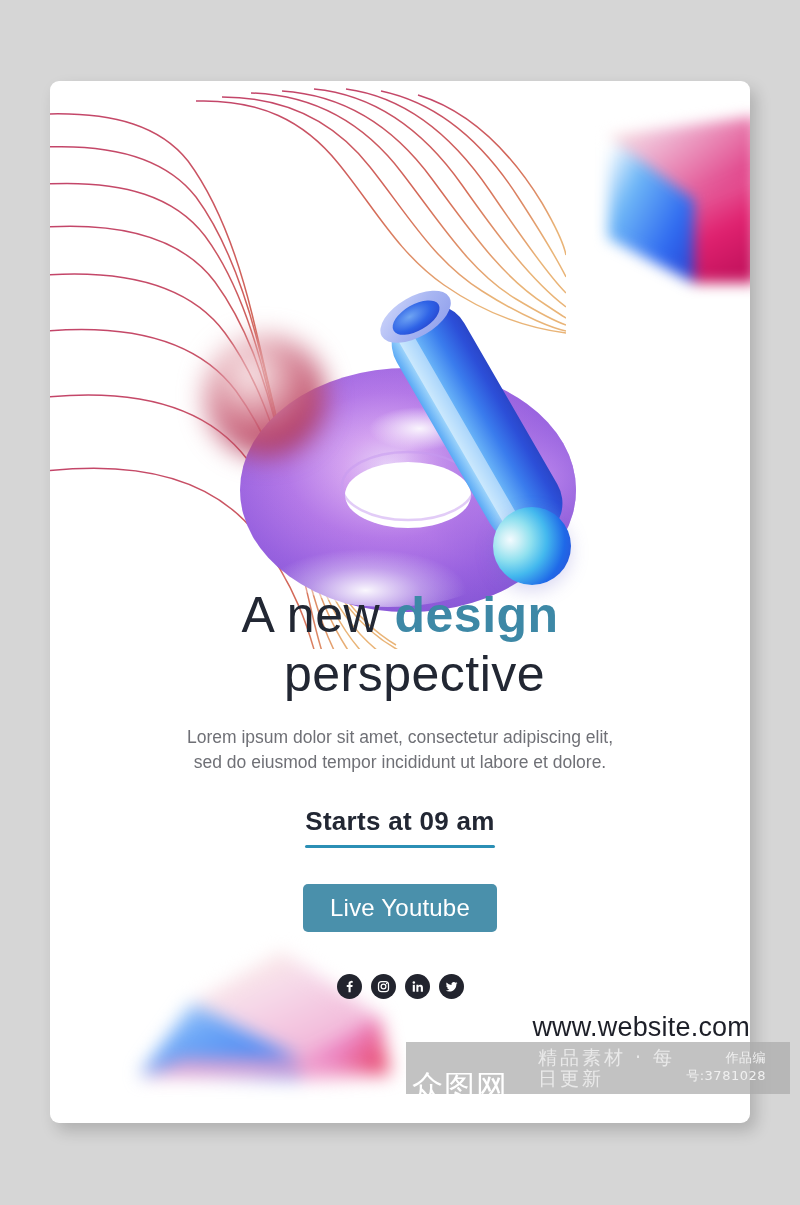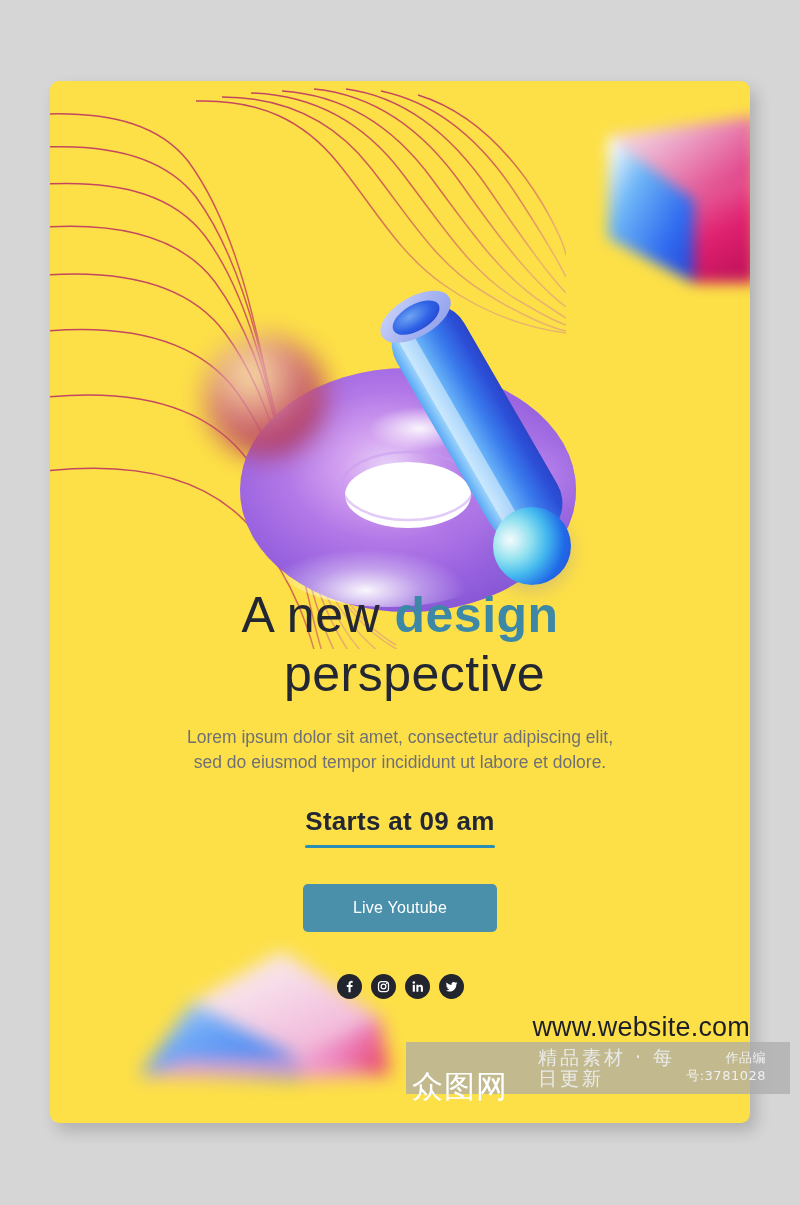--- a/index.html
+++ b/index.html
@@ -23,21 +23,21 @@
     background: #d6d6d6;
   }
 
   
   #poster {
     position: absolute;
     left: 50px;
     top: 81px;
     width: 700px;
     height: 1042px;
-    background: #fde047;
+    background: #ffffff;
     border-radius: 9px;
     overflow: hidden;
     box-shadow: 6px 8px 16px rgba(0,0,0,0.18);
   }
 
   
   .flowlines {
     position: absolute;
     left: -4px;
     top: -2px;
@@ -181,21 +181,21 @@
   #cta {
     display: block;
     margin: 36px auto 0;
     width: 194px;
     height: 48px;
     line-height: 48px;
     border: none;
     border-radius: 5px;
     background: #4a90ab;
     color: #ffffff;
-    font-size: 16px;
+    font-size: 24px;
     font-family: "Liberation Sans", sans-serif;
     letter-spacing: 0.2px;
     cursor: pointer;
     padding: 0;
   }
 
   
   #social {
     position: absolute;
     left: 0;

